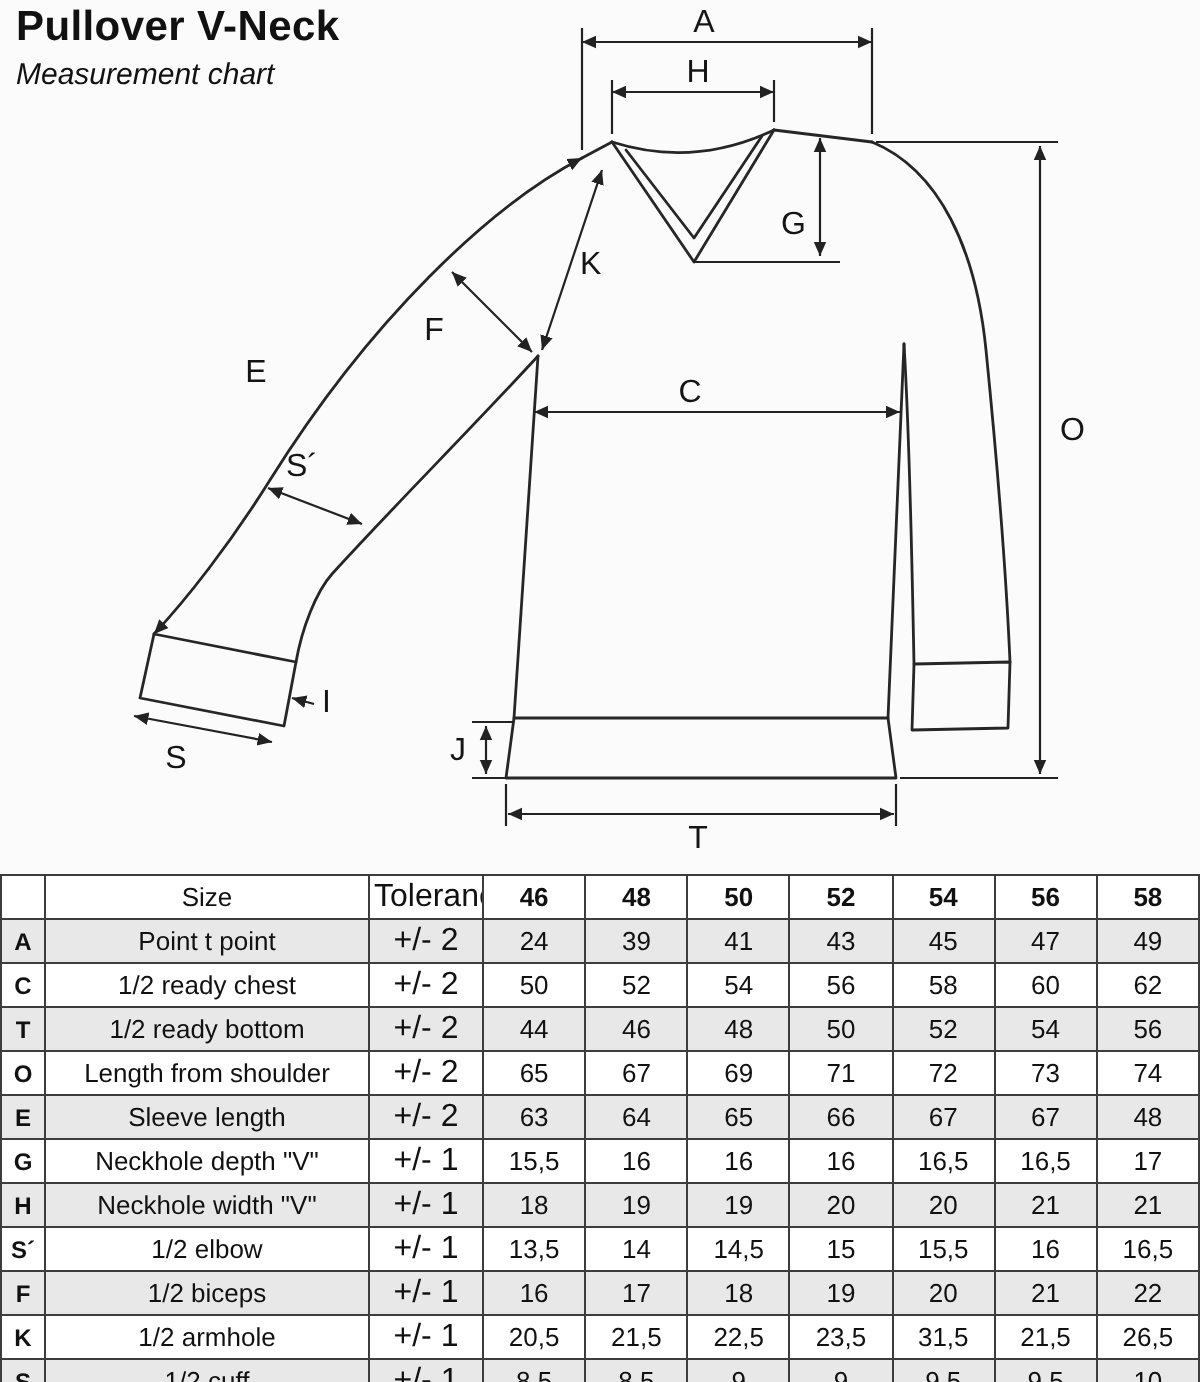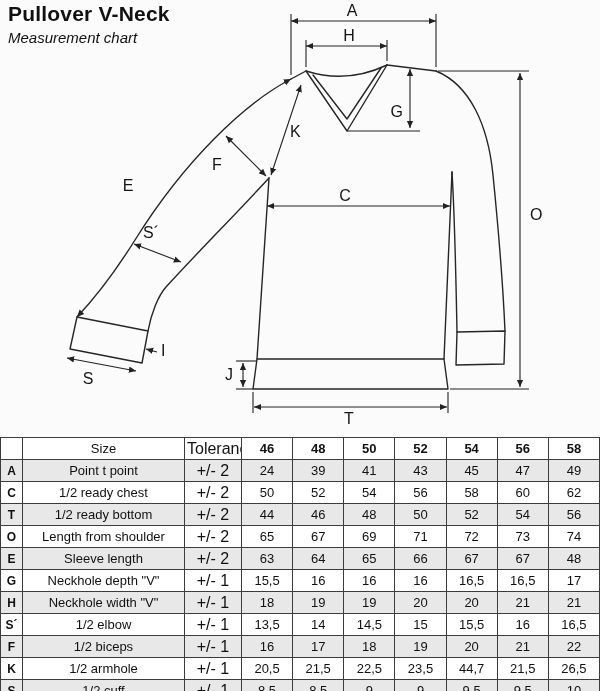--- a/index.html
+++ b/index.html
@@ -265,21 +265,21 @@
           <td class="val-cell">22</td>
         </tr>
         <tr>
           <th class="key-cell">K</th>
           <td class="name-cell">1/2 armhole</td>
           <td class="tol-cell">+/- 1</td>
           <td class="val-cell">20,5</td>
           <td class="val-cell">21,5</td>
           <td class="val-cell">22,5</td>
           <td class="val-cell">23,5</td>
-          <td class="val-cell">44,7</td>
+          <td class="val-cell">31,5</td>
           <td class="val-cell">21,5</td>
           <td class="val-cell">26,5</td>
         </tr>
         <tr class="striped">
           <th class="key-cell">S</th>
           <td class="name-cell">1/2 cuff</td>
           <td class="tol-cell">+/- 1</td>
           <td class="val-cell">8,5</td>
           <td class="val-cell">8,5</td>
           <td class="val-cell">9</td>

